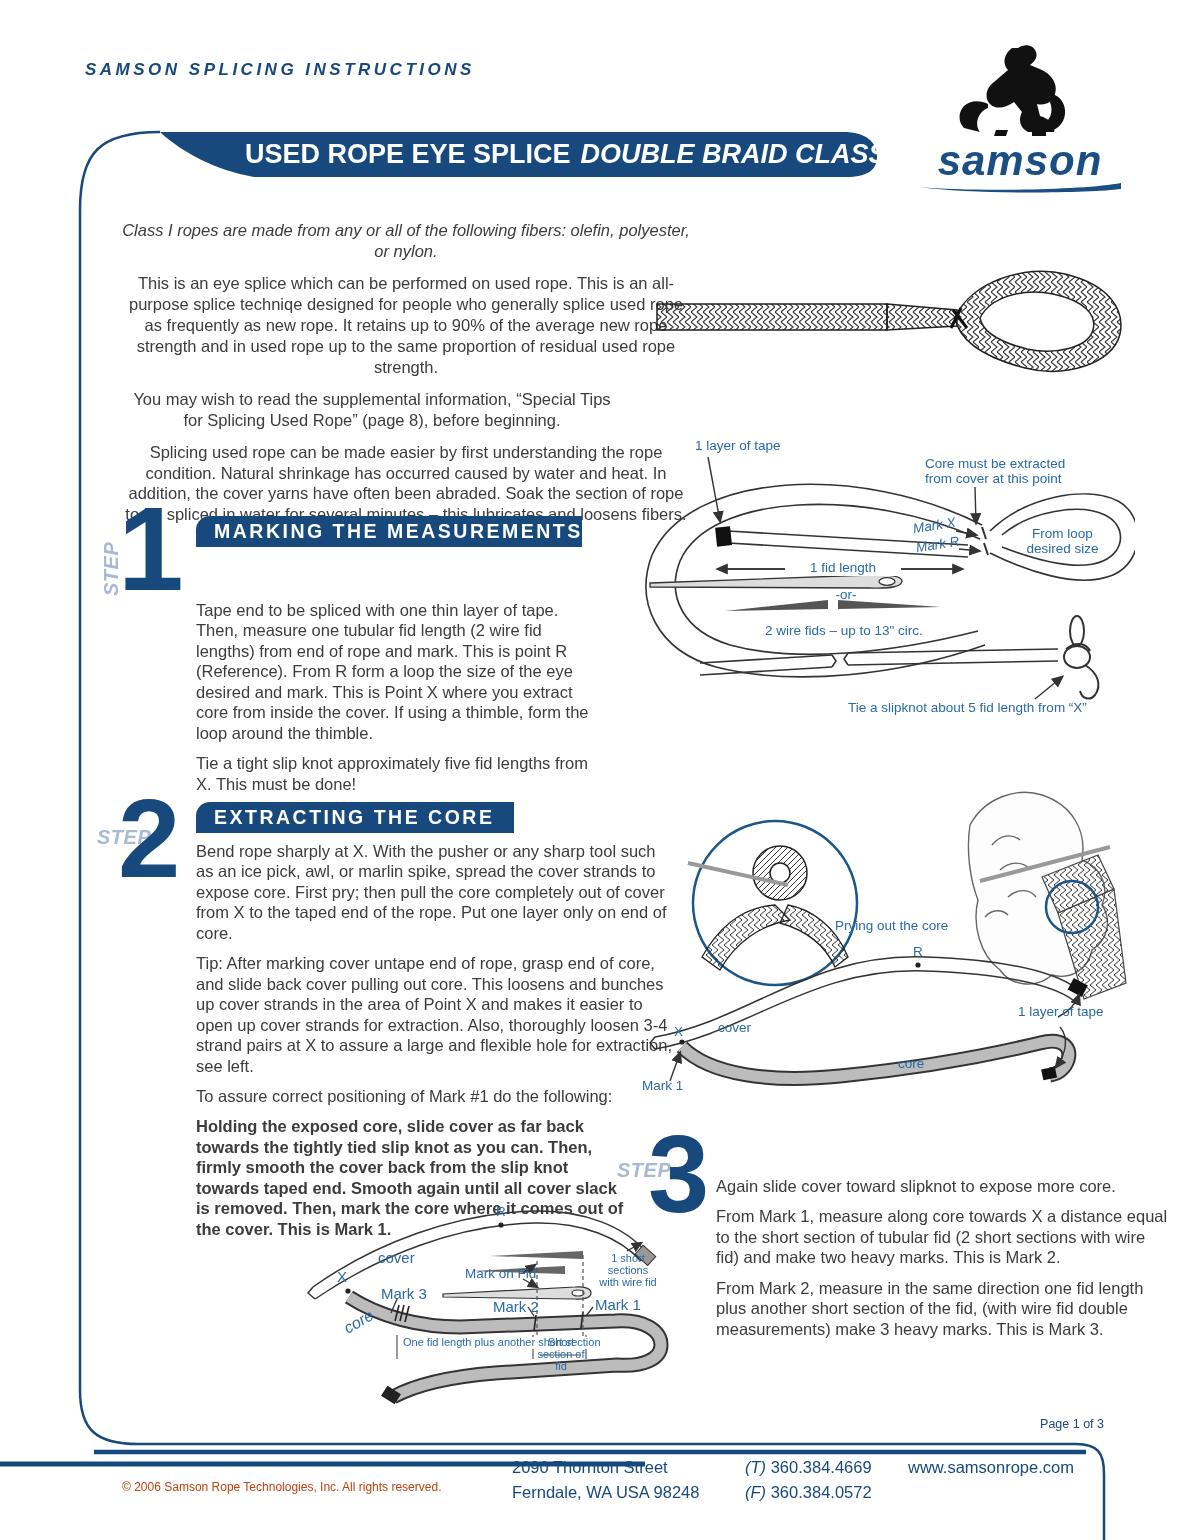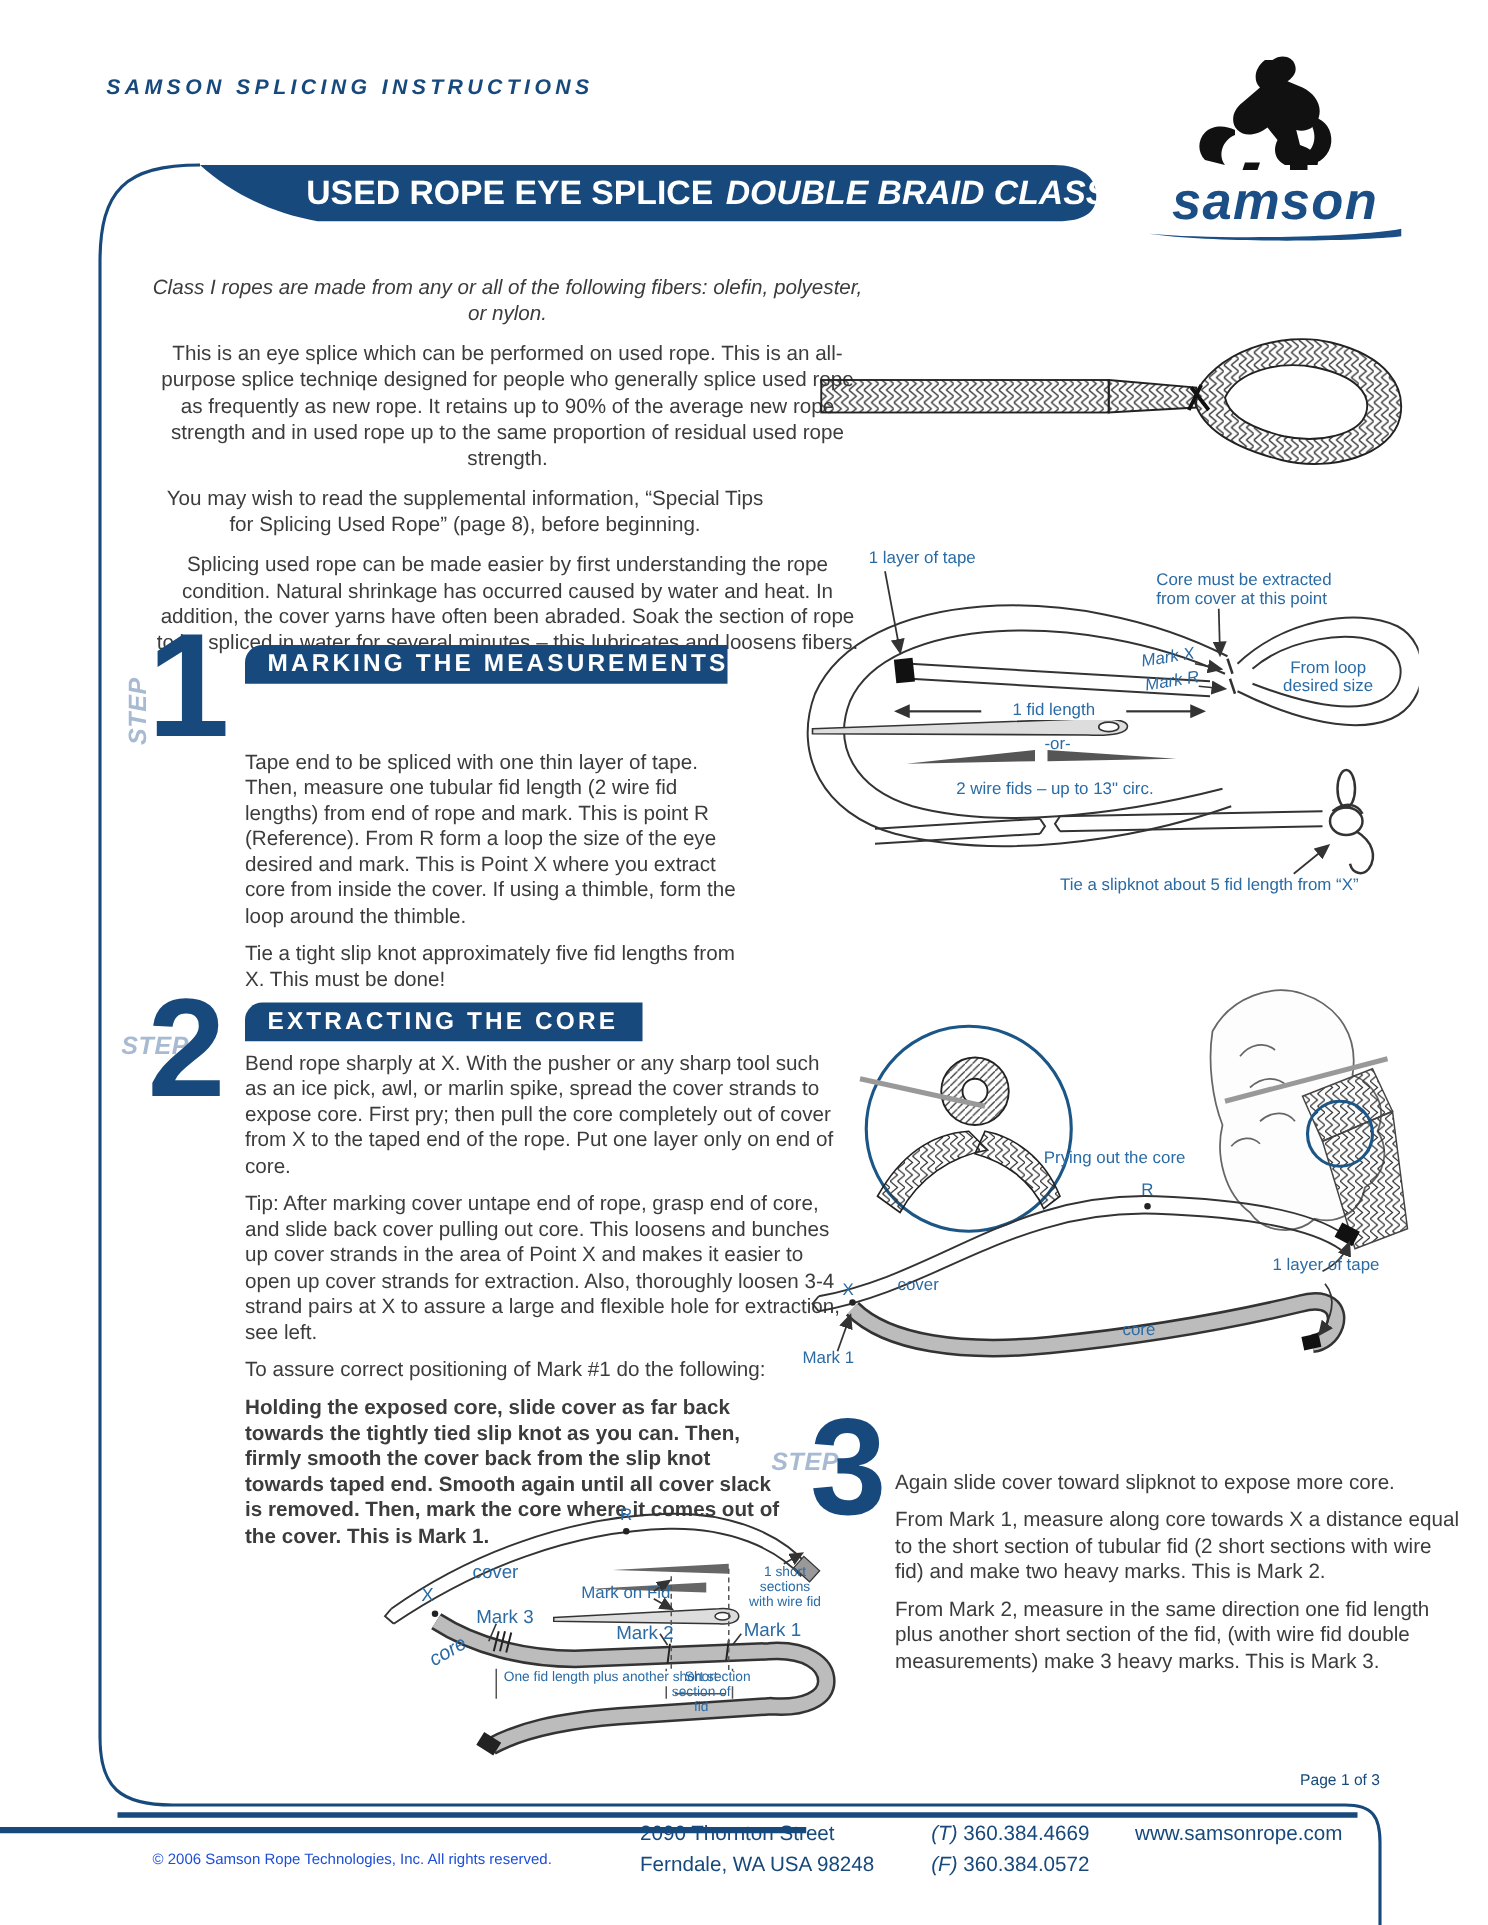--- a/index.html
+++ b/index.html
@@ -30,21 +30,21 @@
   .steptext{font-size:16.5px;line-height:1.24;}
   .steptext p{margin:0 0 10px 0;}
   
   .lbl{position:absolute;color:#2A6BA5;font-size:13.5px;line-height:1.08;white-space:nowrap;}
   .lbl.wrap{white-space:normal;}
   .lbl.c{text-align:center;}
   .lbl.it{font-style:italic;}
   .lbl.small{font-size:11px;}
   .lbl.bg{background:#fff;padding:0 3px;}
   .pageno{left:1022px;top:1417px;width:82px;text-align:right;font-size:12.5px;color:#17497C;}
-  .copyright{left:122px;top:1480px;font-size:12px;color:#1d4ed8;}
+  .copyright{left:122px;top:1480px;font-size:12px;color:#c2410c;}
   .addr{font-size:16.5px;color:#17497C;line-height:1.5;}
   .phn-label{font-style:italic;}
 </style>
 </head>
 <body>
 
 <div class="page">
 
   <svg class="abs" style="left:0;top:0;" width="1190" height="1540" viewBox="0 0 1190 1540">
     <path d="M 160,132 C 100,132 80,152 80,210 L 80,1390 C 80,1430 96,1444 138,1444 L 1076,1444 C 1098,1444 1104,1453 1104,1474 L 1104,1540" fill="none" stroke="#17497C" stroke-width="2.5"></path>

